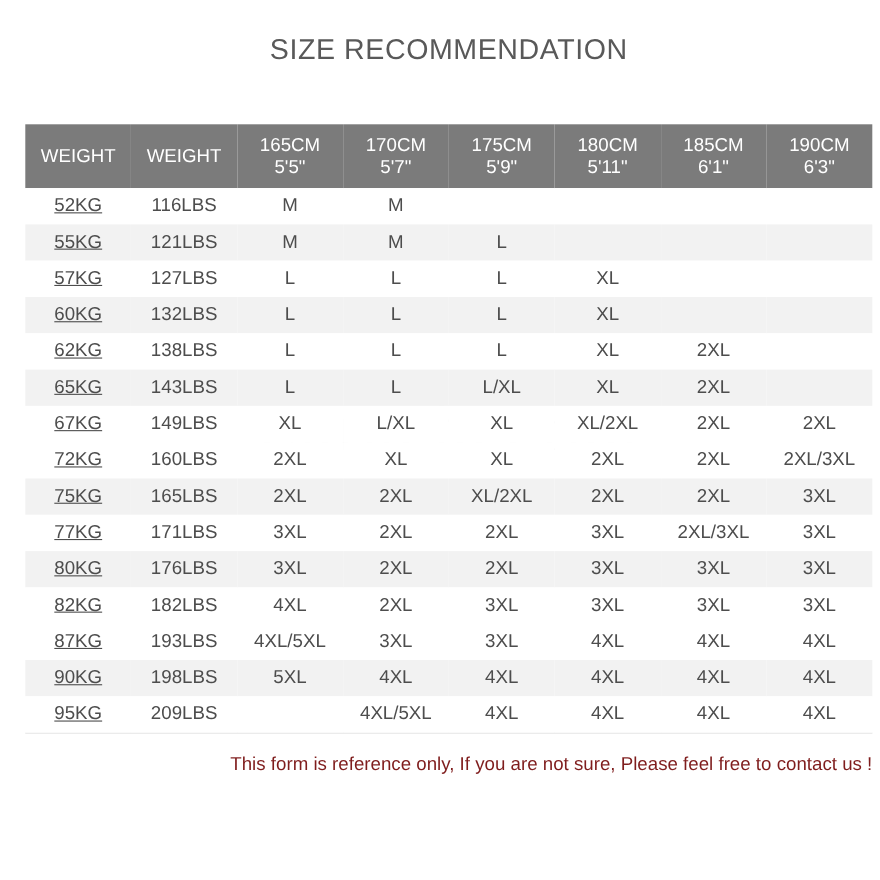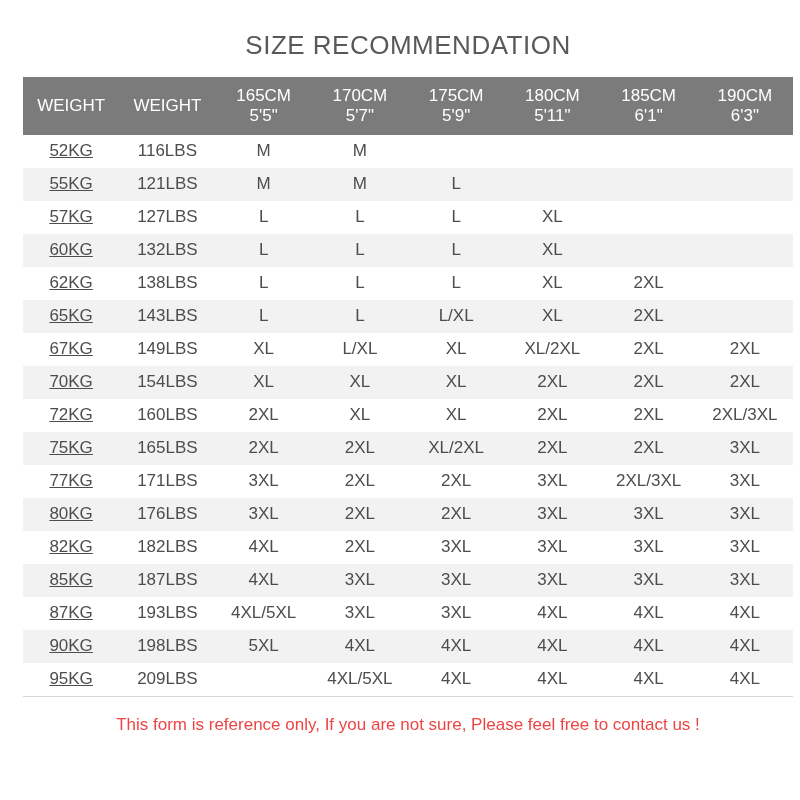--- a/index.html
+++ b/index.html
@@ -29,20 +29,21 @@
     letter-spacing: 0.5px;
     color: #595959;
     font-weight: 400;
     margin-top: 30px;
     margin-bottom: 16px;
     text-align: center;
   }
   .table-wrap {
     width: 770px;
     position: relative;
+    margin-top: 36px;
   }
   table.size-table {
     border-collapse: collapse;
     width: 770px;
     table-layout: fixed;
     position: relative;
     z-index: 2;
   }
   table.size-table th {
     background: #7b7b7b;
@@ -86,23 +87,23 @@
   }
   .watermark span {
     font-size: 62px;
     color: rgba(0, 0, 0, 0.045);
     letter-spacing: 4px;
     font-family: "Liberation Serif", serif;
     white-space: nowrap;
   }
   .footer-note {
     width: 770px;
-    text-align: center;
+    text-align: right;
     font-size: 17px;
-    color: #ef4444;
+    color: #7f1d1d;
     padding-top: 18px;
     padding-bottom: 10px;
     background: #ffffff;
   }
   .divider {
     width: 770px;
     height: 1px;
     background: #d8d8d8;
   }
 </style>
@@ -216,30 +217,20 @@
           <tr class="row-odd">
             <td class="col-weight-kg">67KG</td>
             <td class="col-weight-lbs">149LBS</td>
             <td>XL</td>
             <td>L/XL</td>
             <td>XL</td>
             <td>XL/2XL</td>
             <td>2XL</td>
             <td>2XL</td>
           </tr>
-          <tr class="row-even">
-            <td class="col-weight-kg">70KG</td>
-            <td class="col-weight-lbs">154LBS</td>
-            <td>XL</td>
-            <td>XL</td>
-            <td>XL</td>
-            <td>2XL</td>
-            <td>2XL</td>
-            <td>2XL</td>
-          </tr>
           <tr class="row-odd">
             <td class="col-weight-kg">72KG</td>
             <td class="col-weight-lbs">160LBS</td>
             <td>2XL</td>
             <td>XL</td>
             <td>XL</td>
             <td>2XL</td>
             <td>2XL</td>
             <td>2XL/3XL</td>
           </tr>
@@ -271,30 +262,20 @@
             <td>2XL</td>
             <td>3XL</td>
             <td>3XL</td>
             <td>3XL</td>
           </tr>
           <tr class="row-odd">
             <td class="col-weight-kg">82KG</td>
             <td class="col-weight-lbs">182LBS</td>
             <td>4XL</td>
             <td>2XL</td>
-            <td>3XL</td>
-            <td>3XL</td>
-            <td>3XL</td>
-            <td>3XL</td>
-          </tr>
-          <tr class="row-even">
-            <td class="col-weight-kg">85KG</td>
-            <td class="col-weight-lbs">187LBS</td>
-            <td>4XL</td>
-            <td>3XL</td>
             <td>3XL</td>
             <td>3XL</td>
             <td>3XL</td>
             <td>3XL</td>
           </tr>
           <tr class="row-odd">
             <td class="col-weight-kg">87KG</td>
             <td class="col-weight-lbs">193LBS</td>
             <td>4XL/5XL</td>
             <td>3XL</td>

